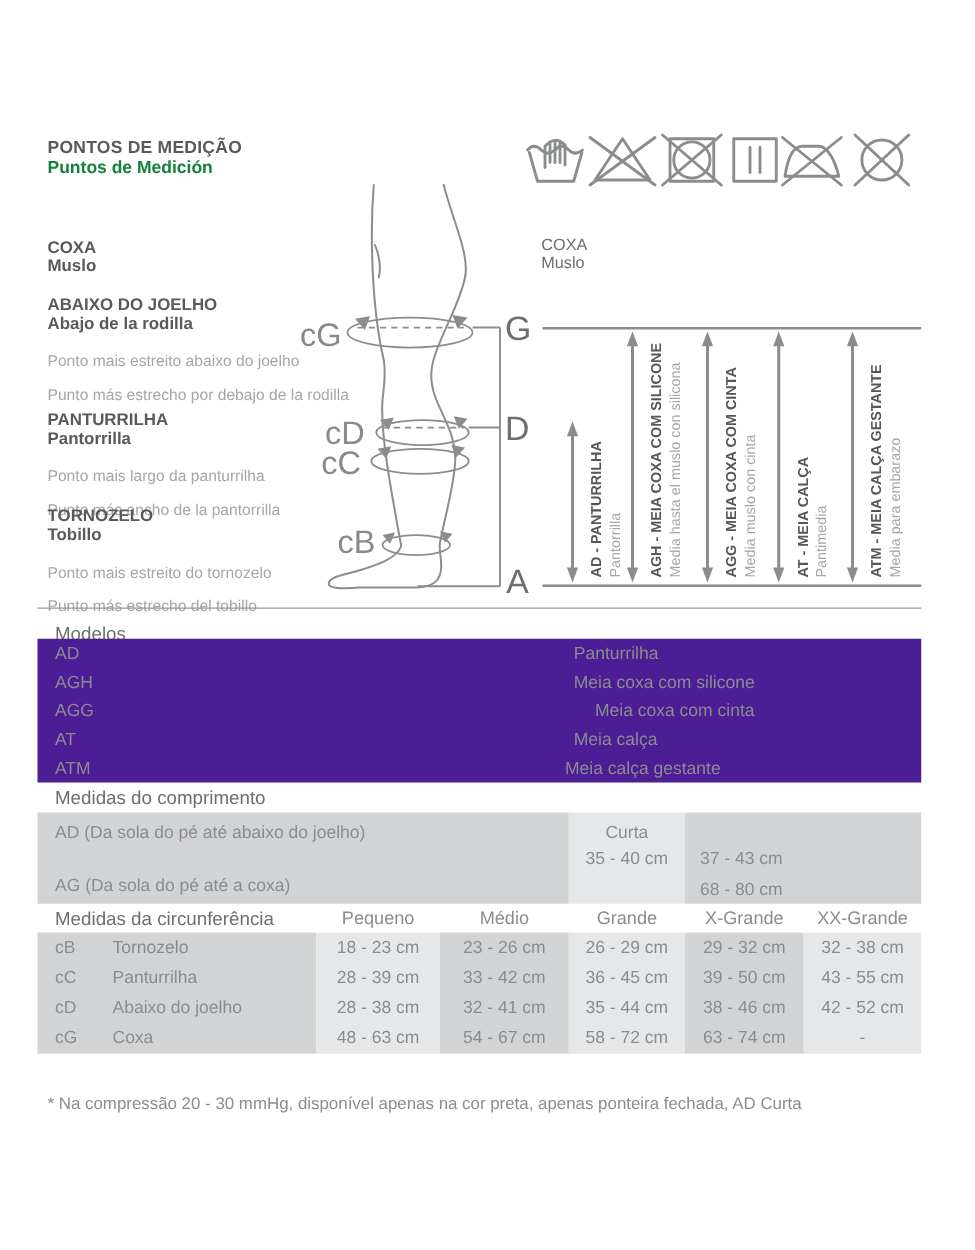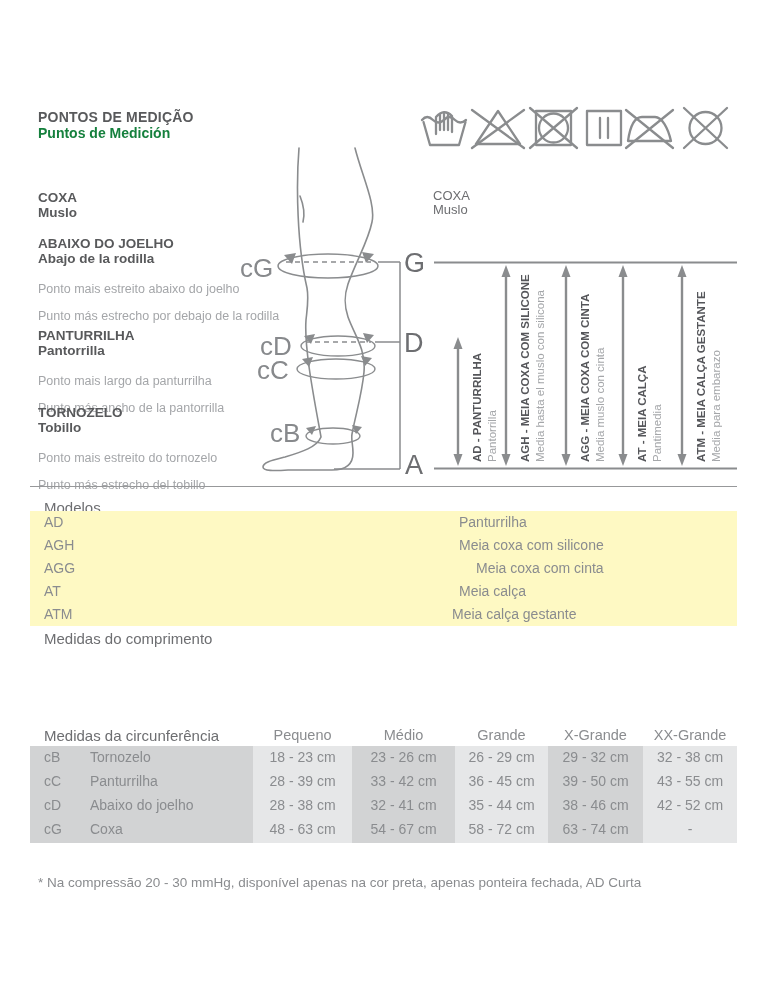--- a/index.html
+++ b/index.html
@@ -17,21 +17,21 @@
   
   .rl-title,.rl-sub{font-size:13px;color:#6d6e71;line-height:14px;}
   
   .lvl-letter{font-family:"Liberation Sans",sans-serif;font-size:27px;fill:#6d6e71;}
   .ring-letter{font-family:"Liberation Sans",sans-serif;font-size:26px;fill:#87898c;}
   .arw-main{font-family:"Liberation Sans",sans-serif;font-size:11.5px;font-weight:bold;fill:#55565a;}
   .arw-sub{font-family:"Liberation Sans",sans-serif;font-size:11.5px;fill:#a4a6a9;}
   
   .rule{background:#97989a;height:1px;}
   .sec-hdr{font-size:15px;color:#6d6e71;line-height:18px;}
-  .tbl-box{background:#fef9c3;}
+  .tbl-box{background:#4c1d95;}
   .cell-light{background:#e6e7e8;position:absolute;top:0;bottom:0;}
   .cell-med{background:#d2d3d4;position:absolute;top:0;bottom:0;}
   .t-txt{font-size:14px;color:#8a8c8f;line-height:23px;white-space:nowrap;}
   .t-ctr{text-align:center;}
   .size-hdr{font-size:14.5px;color:#8a8c8f;line-height:19px;text-align:center;position:absolute;top:0;}
   .foot{font-size:13.5px;color:#8a8c8f;line-height:15px;white-space:nowrap;}
 </style>
 </head>
 <body>
 
@@ -195,20 +195,31 @@
     <div class="abs t-txt" style="left:429px;top:23px;">Meia coxa com silicone</div>
     <div class="abs t-txt" style="left:14px;top:46px;">AGG</div>
     <div class="abs t-txt" style="left:446px;top:46px;">Meia coxa com cinta</div>
     <div class="abs t-txt" style="left:14px;top:69px;">AT</div>
     <div class="abs t-txt" style="left:429px;top:69px;">Meia calça</div>
     <div class="abs t-txt" style="left:14px;top:92px;">ATM</div>
     <div class="abs t-txt" style="left:422px;top:92px;">Meia calça gestante</div>
   </div>
 
   <div class="abs sec-hdr" style="left:44px;top:630px;">Medidas do comprimento</div>
+  <div class="abs" style="left:30px;top:650px;width:707px;height:73px;">
+    <div class="cell-med" style="left:0;width:425px;"></div>
+    <div class="cell-light" style="left:425px;width:93px;"></div>
+    <div class="cell-med" style="left:518px;width:189px;"></div>
+    <div class="abs t-txt" style="left:14px;top:4px;">AD (Da sola do pé até abaixo do joelho)</div>
+    <div class="abs t-txt t-ctr" style="left:425px;top:4px;width:93px;">Curta</div>
+    <div class="abs t-txt t-ctr" style="left:425px;top:25px;width:93px;">35 - 40 cm</div>
+    <div class="abs t-txt" style="left:530px;top:25px;">37 - 43 cm</div>
+    <div class="abs t-txt" style="left:14px;top:47px;">AG (Da sola do pé até a coxa)</div>
+    <div class="abs t-txt" style="left:530px;top:50px;">68 - 80 cm</div>
+  </div>
 
   <div class="abs sec-hdr" style="left:44px;top:727px;">Medidas da circunferência</div>
   <div class="abs" style="left:30px;top:726px;width:707px;height:20px;">
     <div class="size-hdr" style="left:223px;width:99px;">Pequeno</div>
     <div class="size-hdr" style="left:322px;width:103px;">Médio</div>
     <div class="size-hdr" style="left:425px;width:93px;">Grande</div>
     <div class="size-hdr" style="left:518px;width:95px;">X-Grande</div>
     <div class="size-hdr" style="left:613px;width:94px;">XX-Grande</div>
   </div>
 

